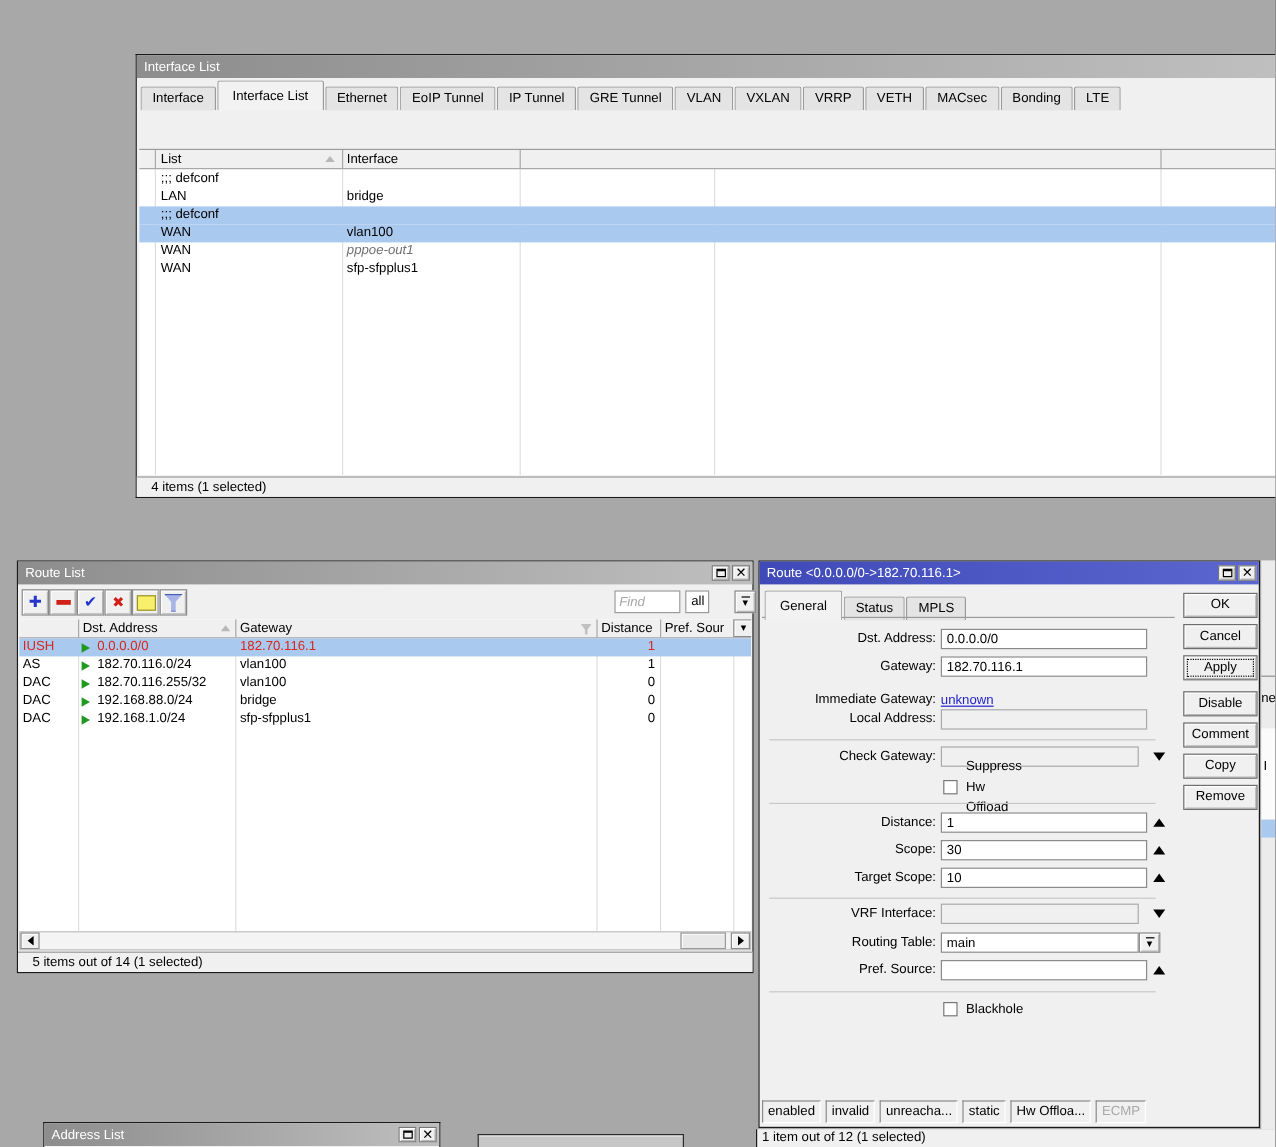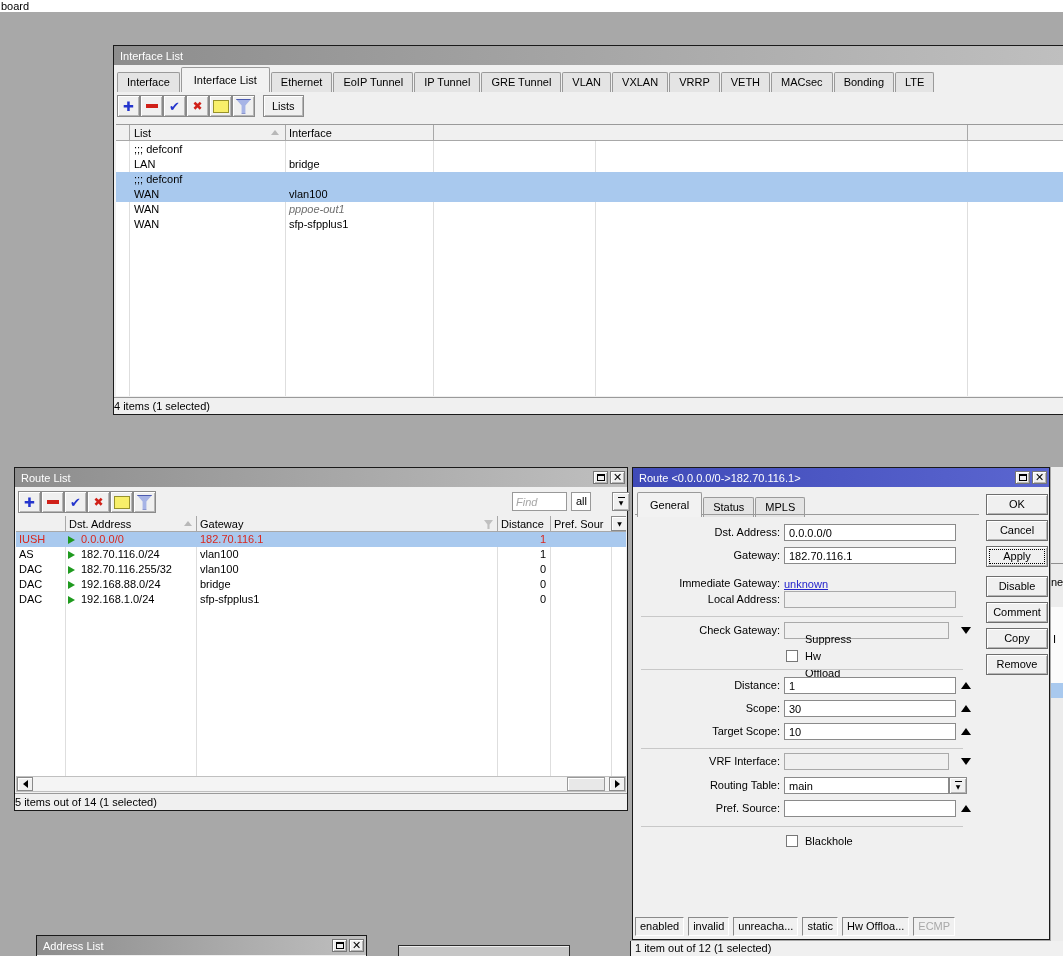--- a/index.html
+++ b/index.html
@@ -50,21 +50,21 @@
   .funnel-sm { position:absolute; width:9px; height:9px; background:#c0c0c0; clip-path:polygon(0 0,100% 0,62% 50%,62% 100%,38% 100%,38% 50%); top:4px; }
   .hdr-dd-btn { position:absolute; top:0; height:15px; background:#f0f0f0; border:1px solid #8a8a8a; box-shadow:inset 1px 1px 0 #fff; display:flex; align-items:center; justify-content:center; }
   .hdr-dd-btn::before { content:"▼"; font:6px "DejaVu Sans",sans-serif; }
 
   .trow { position:relative; height:15px; line-height:15px; }
   .trow.selected { background:#a9c9ee; }
   .trow span { position:absolute; white-space:nowrap; }
   .trow.red span { color:#d8281e; }
   .arrow-green { position:absolute; top:4px; width:0; height:0; border-left:7px solid #1f9a1f; border-top:4px solid transparent; border-bottom:4px solid transparent; }
 
-  .statusbar { position:absolute; left:0; right:0; bottom:0; height:17px; background:#f0f0f0; border-top:1px solid #9a9a9a; line-height:16px; padding-left:0; }
+  .statusbar { position:absolute; left:0; right:0; bottom:0; height:17px; background:#f0f0f0; border-top:1px solid #9a9a9a; line-height:16px; padding-left:12px; }
 
   
   #iface-win { left:113px; top:45px; width:950px; height:370px; border-right:none; }
   #iface-tabs { top:21px; left:3px; }
   #iface-toolbar { top:49px; left:3px; }
   #iface-toolbar .text-btn { margin-left:8px; }
   #iface-table { position:absolute; left:2px; right:0; top:78px; bottom:18px; background:#fff; border-top:1px solid #9a9a9a; overflow:hidden; }
   #iface-table .cl-list { left:18px; } #iface-table .cl-iface { left:173px; } #iface-table .cl-comment { left:18px; display:none; }
   #iface-table .trow.comment .cl-comment { display:block; }
   #iface-table .trow.disabled .cl-iface { font-style:italic; color:#707070; }
@@ -123,21 +123,20 @@
   #right-strip .frag1 { position:absolute; left:0; top:109px; }
   #right-strip .frag2 { position:absolute; left:2px; top:166px; }
   #right-strip .bluebar { position:absolute; left:0; right:0; top:216px; height:15px; background:#a9c9ee; }
   #right-strip .whiteblock { position:absolute; left:0; right:0; top:140px; height:76px; background:#fbfbfb; }
 </style>
 </head>
 <body>
 
 <div id="screen">
 
-  <div id="top-strip">board</div>
 
 
   <div class="win" id="iface-win">
     <div class="titlebar inactive">
       <span>Interface List</span>
     </div>
     <div class="tabs" id="iface-tabs">
   <div class="tab">
     <span>Interface</span>
   </div>
@@ -183,50 +182,20 @@
   </div>
 
   <div class="tab">
     <span>Bonding</span>
   </div>
 
   <div class="tab">
     <span>LTE</span>
   </div>
 </div>
-    <div class="toolbar" id="iface-toolbar">
-      <span id="iface-icons" style="display:flex">
-  <div class="tool-btn">
-    <span class="tbi tbi-add"></span>
-  </div>
-
-  <div class="tool-btn">
-    <span class="tbi tbi-remove"></span>
-  </div>
-
-  <div class="tool-btn">
-    <span class="tbi tbi-enable"></span>
-  </div>
-
-  <div class="tool-btn">
-    <span class="tbi tbi-disable"></span>
-  </div>
-
-  <div class="tool-btn">
-    <span class="tbi tbi-comment"></span>
-  </div>
-
-  <div class="tool-btn">
-    <span class="tbi tbi-filter"></span>
-  </div>
-</span>
-      <div class="text-btn">
-        <span>Lists</span>
-      </div>
-    </div>
     <div id="iface-table">
       <div class="gridline" style="left:13px"></div>
       <div class="gridline" style="left:169px"></div>
       <div class="gridline" style="left:317px"></div>
       <div class="gridline" style="left:479px"></div>
       <div class="gridline" style="left:851px"></div>
       <div class="thead">
         <div class="hline" style="left:13px"></div>
         <div class="hline" style="left:169px"></div>
         <div class="hline" style="left:317px"></div>

